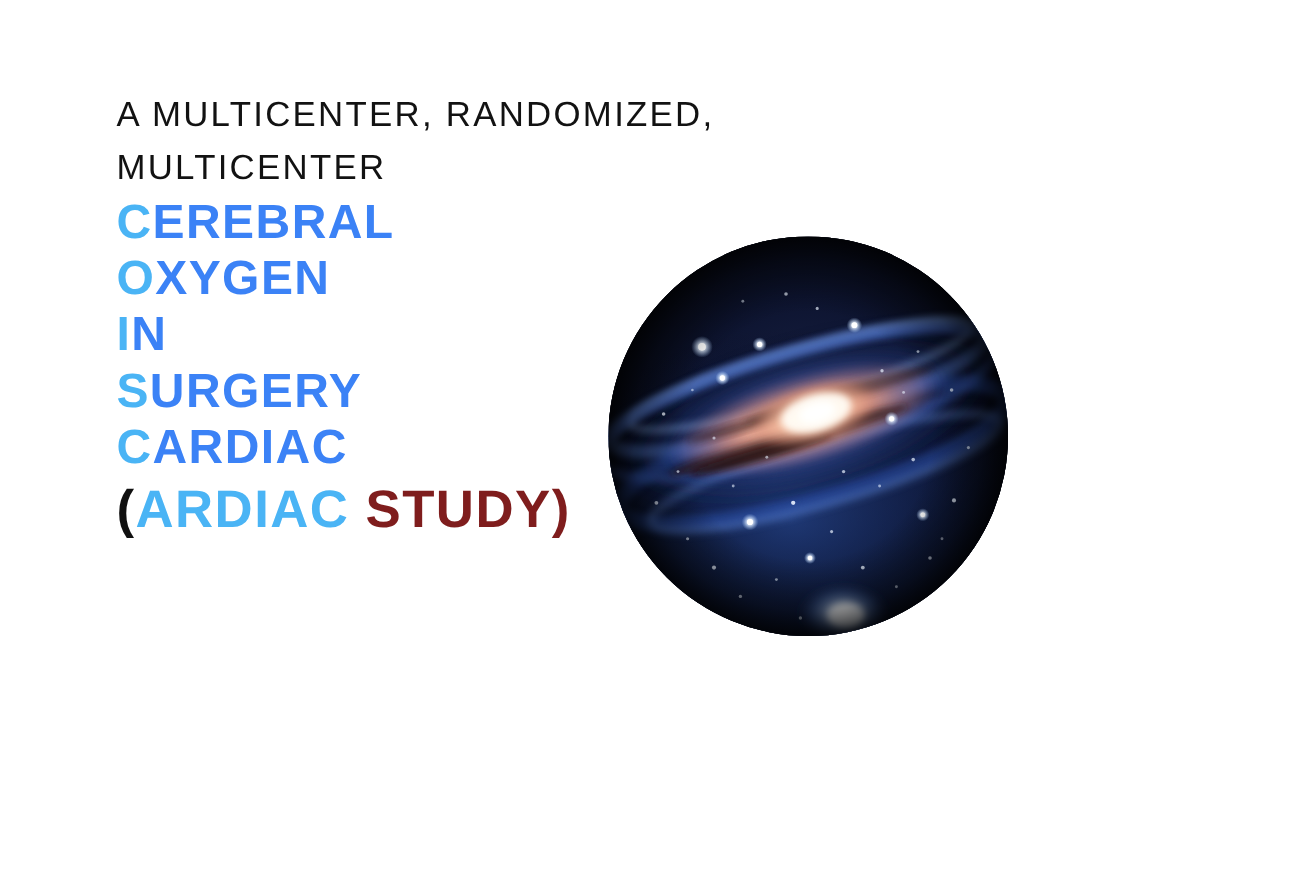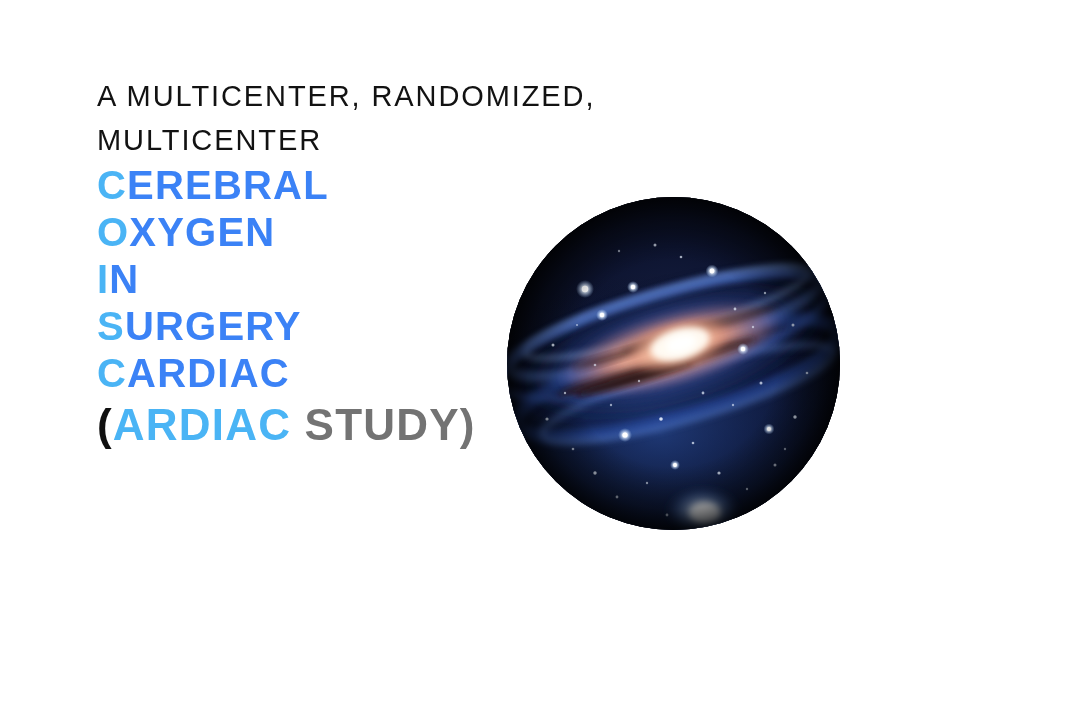--- a/index.html
+++ b/index.html
@@ -56,21 +56,21 @@
     font-size: 44px;
     font-weight: 700;
     color: #101010;
     letter-spacing: 1.2px;
     line-height: 52px;
     white-space: nowrap;
     margin-top: 2px;
   }
   #final-line .paren { color: #101010; }
   #final-line .acro  { color: #4ab4f5; }
-  #final-line .tail  { color: #737373; }
+  #final-line .tail  { color: #7f1d1d; }
 
   
   #galaxy {
     position: absolute;
     left: 507px;
     top: 197px;
     width: 333px;
     height: 333px;
     border-radius: 50%;
     overflow: hidden;

